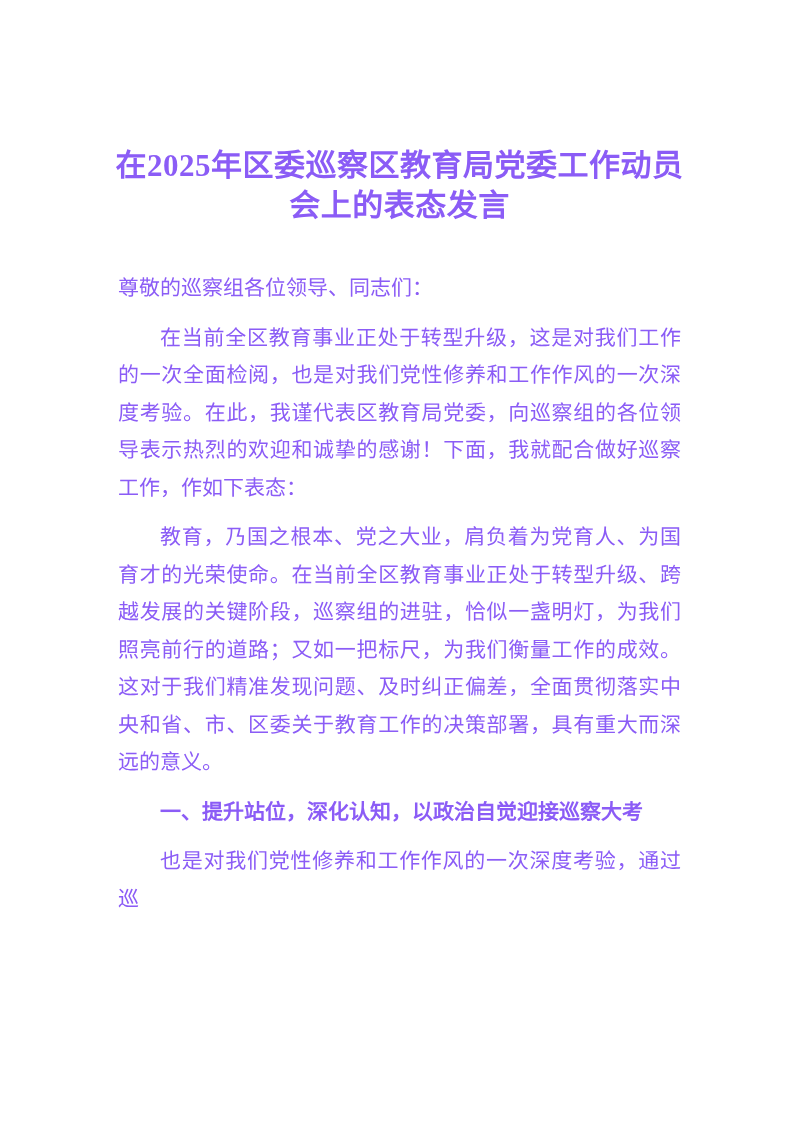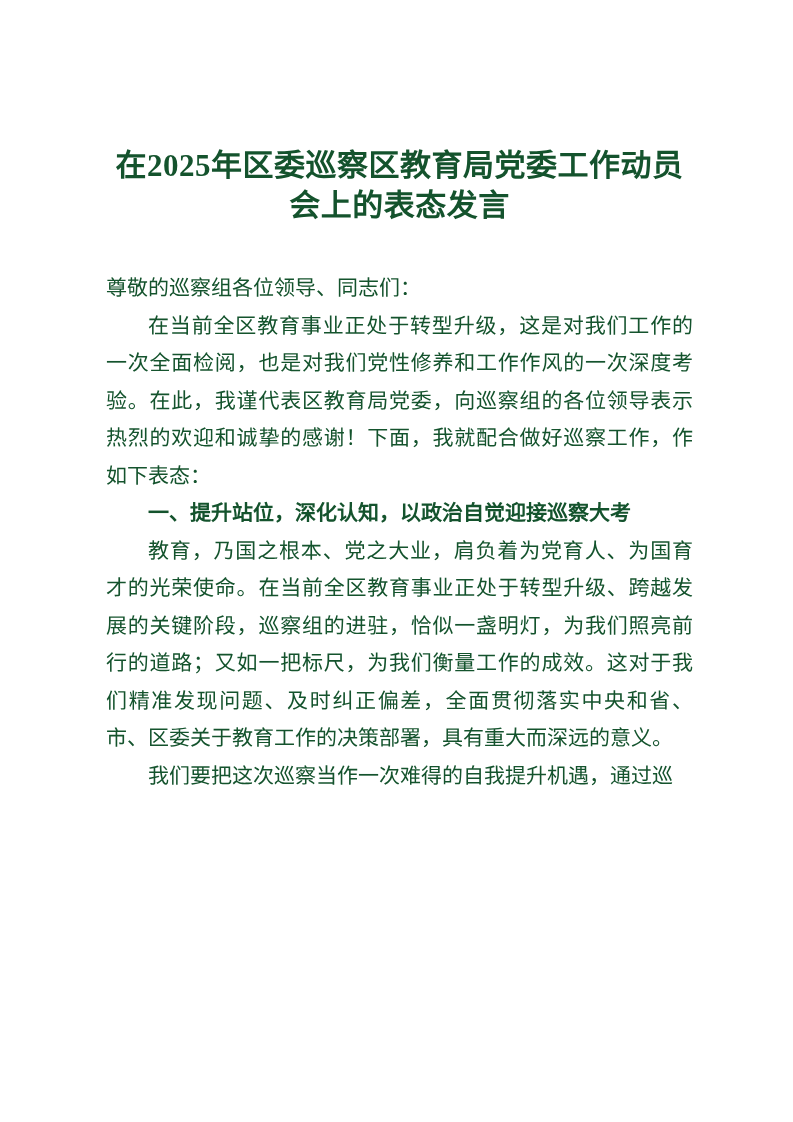--- a/index.html
+++ b/index.html
@@ -7,38 +7,38 @@
     padding: 0;
     background: #ffffff;
   }
   .page {
     position: relative;
     width: 793px;
     height: 1022px;
     background: #ffffff;
     overflow: hidden;
     font-family: "Liberation Serif", "DejaVu Serif", serif;
-    color: #14532d;
+    color: #8b5cf6;
   }
   .content {
     position: absolute;
     left: 106px;
     top: 146px;
     width: 587px;
   }
   .doc-title {
     margin: 0 0 44px 0;
     font-size: 31px;
     line-height: 40px;
     font-weight: 700;
     text-align: center;
     letter-spacing: 0.5px;
   }
   .para {
-    margin: 0;
+    margin: 12px;
     font-size: 21px;
     line-height: 37.5px;
     text-align: justify;
     text-indent: 2em;
     word-break: break-all;
   }
   .salutation {
     text-indent: 0;
   }
   .section-heading {
@@ -46,17 +46,17 @@
   }
 </style>
 </head>
 <body>
 
 <div class="page">
   <div class="content">
     <h1 class="doc-title">在2025年区委巡察区教育局党委工作动员会上的表态发言</h1>
     <p class="para salutation">尊敬的巡察组各位领导、同志们：</p>
     <p class="para">在当前全区教育事业正处于转型升级，这是对我们工作的一次全面检阅，也是对我们党性修养和工作作风的一次深度考验。在此，我谨代表区教育局党委，向巡察组的各位领导表示热烈的欢迎和诚挚的感谢！下面，我就配合做好巡察工作，作如下表态：</p>
+    <p class="para">教育，乃国之根本、党之大业，肩负着为党育人、为国育才的光荣使命。在当前全区教育事业正处于转型升级、跨越发展的关键阶段，巡察组的进驻，恰似一盏明灯，为我们照亮前行的道路；又如一把标尺，为我们衡量工作的成效。这对于我们精准发现问题、及时纠正偏差，全面贯彻落实中央和省、市、区委关于教育工作的决策部署，具有重大而深远的意义。</p>
     <p class="para section-heading">一、提升站位，深化认知，以政治自觉迎接巡察大考</p>
-    <p class="para">教育，乃国之根本、党之大业，肩负着为党育人、为国育才的光荣使命。在当前全区教育事业正处于转型升级、跨越发展的关键阶段，巡察组的进驻，恰似一盏明灯，为我们照亮前行的道路；又如一把标尺，为我们衡量工作的成效。这对于我们精准发现问题、及时纠正偏差，全面贯彻落实中央和省、市、区委关于教育工作的决策部署，具有重大而深远的意义。</p>
-    <p class="para">我们要把这次巡察当作一次难得的自我提升机遇，通过巡</p>
+    <p class="para">也是对我们党性修养和工作作风的一次深度考验，通过巡</p>
   </div>
 </div>
 
 </body></html>

